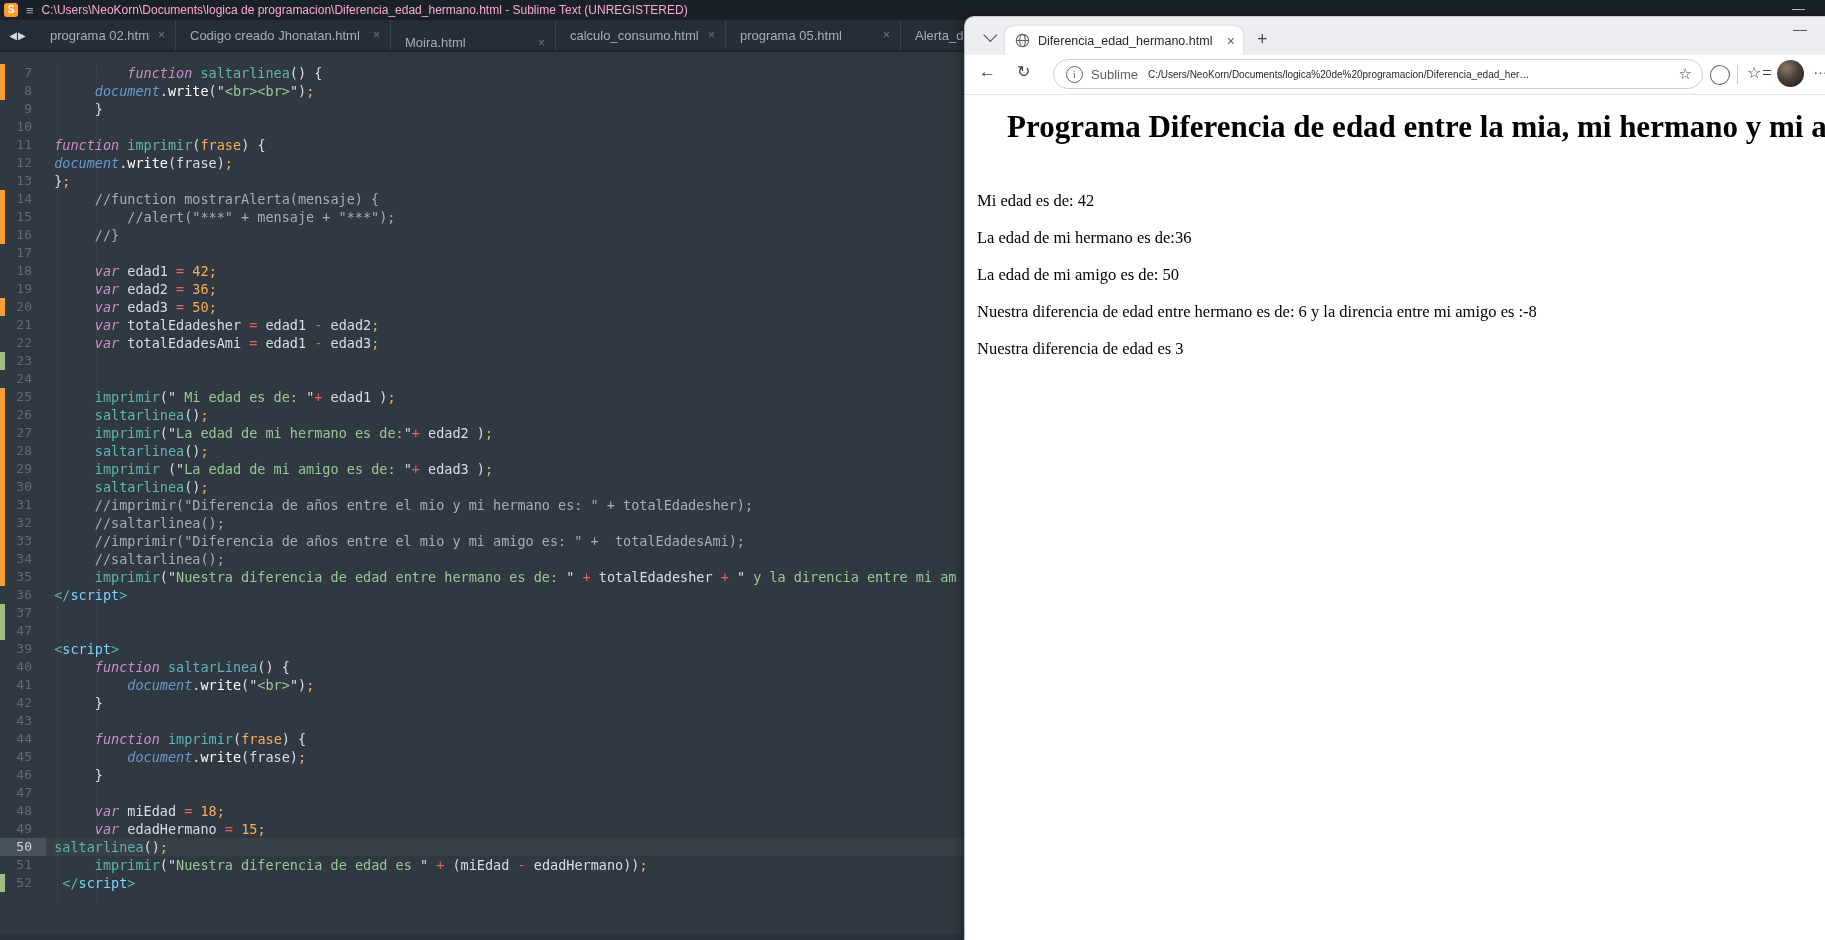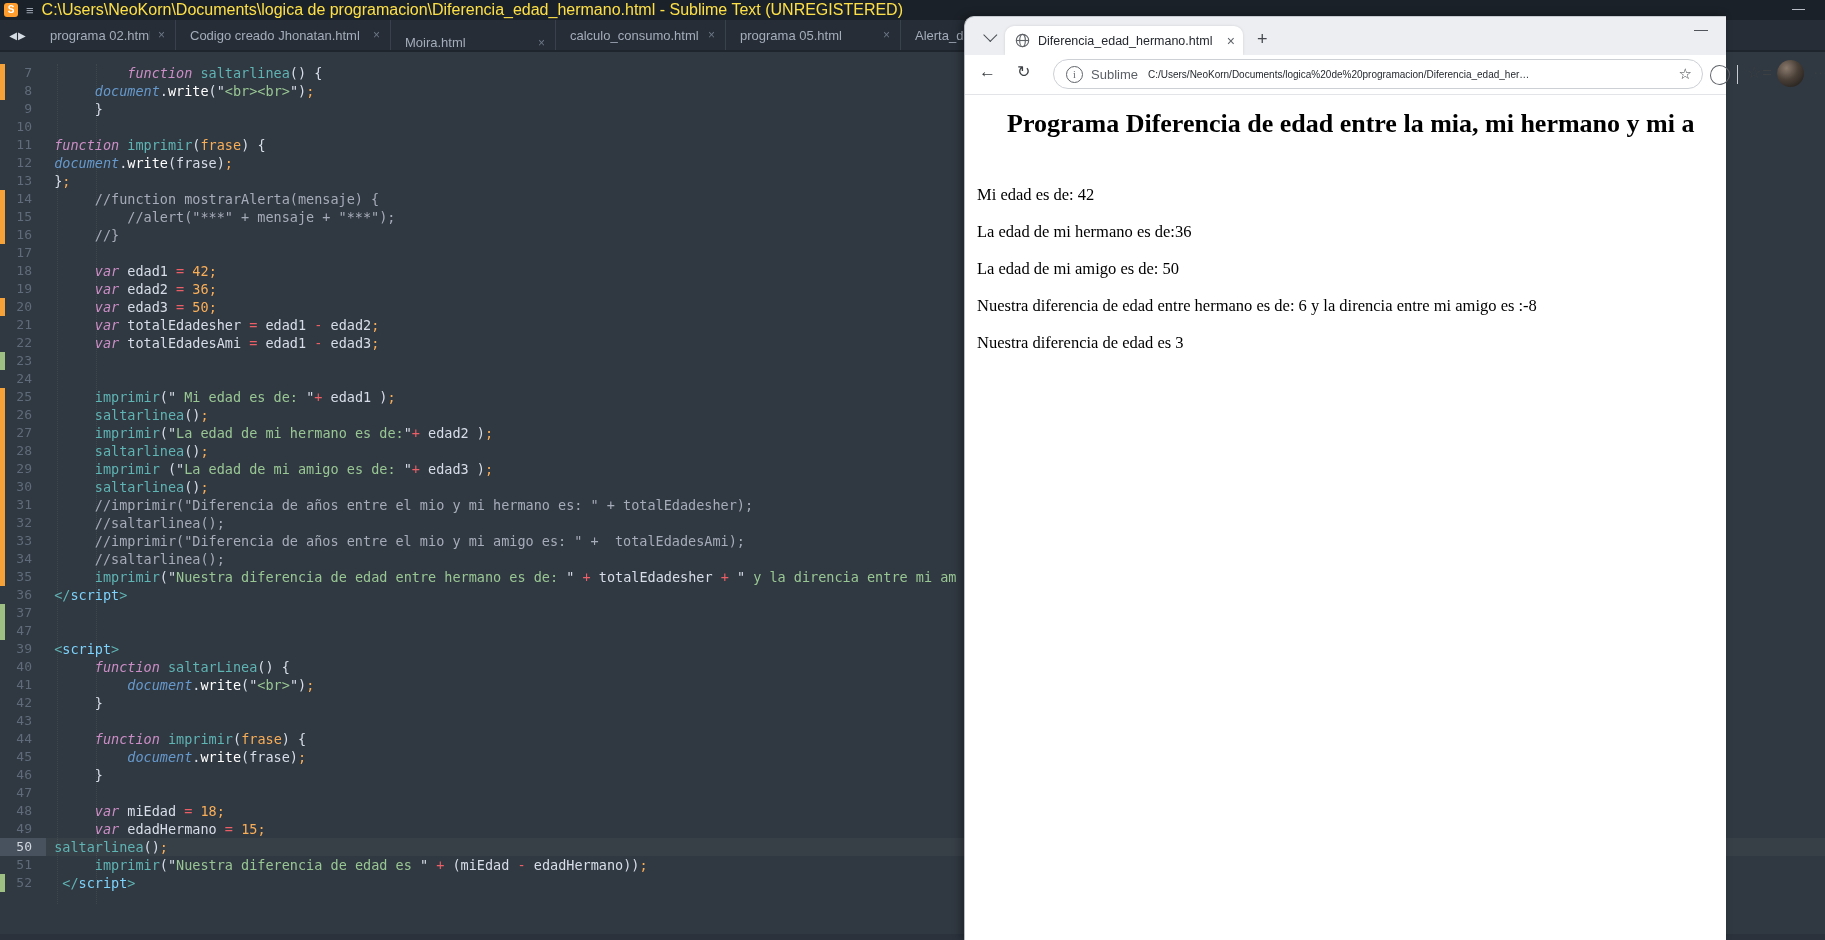--- a/index.html
+++ b/index.html
@@ -5,21 +5,21 @@
   html,body{margin:0;padding:0;}
   body{width:1825px;height:940px;overflow:hidden;position:relative;background:#303841;
        font-family:"Liberation Sans",sans-serif;}
 
   
   .st-titlebar{position:absolute;left:0;top:0;width:1825px;height:20px;background:#1b2128;
     display:flex;align-items:center;gap:8px;padding-left:4px;box-sizing:border-box;}
   .st-logo{width:14px;height:14px;border-radius:3px;background:#ff9d2e;color:#fff;
     font-weight:bold;font-size:10px;line-height:14px;text-align:center;flex:0 0 auto;}
   .st-menu{color:#9aa3af;font-size:13px;line-height:13px;}
-  .st-title{color:#fde047;font-size:16px;white-space:nowrap;text-align:center;}
+  .st-title{color:#f9a8d4;font-size:12px;white-space:nowrap;text-align:center;}
   .st-min{position:absolute;right:20px;top:1px;color:#cdd3da;font-size:13px;}
 
   .st-tabbar{position:absolute;left:0;top:20px;width:1825px;height:32px;background:#262d36;
     display:flex;align-items:stretch;border-bottom:2px solid #1f252d;box-sizing:border-box;}
   .st-nav{width:36px;display:flex;align-items:center;justify-content:center;color:#d6dce3;
     font-size:10px;letter-spacing:1px;}
   .stab{display:flex;align-items:center;justify-content:space-between;padding:0 10px 0 14px;
     border-right:1px solid #39414c;box-sizing:border-box;}
   .stab-label{color:#a4adbb;font-size:13px;white-space:nowrap;overflow:hidden;}
   .stab-close{color:#6c7787;font-size:12px;margin-left:8px;}
@@ -47,21 +47,21 @@
   .tk-pl{color:#d8dee9;}
   .tk-num{color:#f9ae58;}
   .tk-op{color:#ec5f66;}
   .tk-semi{color:#f9ae58;}
   .tk-com{color:#a6acb9;}
   .tk-tag{color:#7dd3fc;}
   .tk-tagp{color:#5fb4b4;}
   .tk-param{color:#f9ae58;}
 
   
-  .browser{position:absolute;left:964px;top:16px;width:762px;height:924px;background:#eceef1;
+  .browser{position:absolute;left:964px;top:16px;width:861px;height:924px;background:#eceef1;
     border-radius:10px 0 0 0;border-left:1px solid #b9bdc3;border-top:1px solid #c6cacf;
     box-shadow:-3px 0 8px rgba(0,0,0,0.35);box-sizing:border-box;}
   .b-tabstrip{position:relative;height:38px;}
   .b-chevron{position:absolute;left:14px;top:8px;width:24px;height:24px;border-radius:6px;
     display:flex;align-items:center;justify-content:center;}
   .chev{width:9px;height:9px;border-left:1.6px solid #4a4e55;border-bottom:1.6px solid #4a4e55;
     transform:rotate(-45deg) translate(1px,-2px);}
   .b-tab{position:absolute;left:40px;top:9px;width:238px;height:29px;background:#fff;
     border-radius:9px 9px 0 0;display:flex;align-items:center;padding:0 8px 0 10px;
     box-sizing:border-box;box-shadow:0 0 3px rgba(0,0,0,0.12);}
@@ -88,21 +88,21 @@
   .b-fav{position:absolute;left:782px;top:8px;display:flex;align-items:center;}
   .b-fav .fstar{color:#3c4043;font-size:16px;}
   .b-fav .flines{display:flex;flex-direction:column;gap:3px;margin-left:2px;}
   .b-fav .flines i{display:block;width:8px;height:0;border-top:1.5px solid #3c4043;}
   .b-avatar{position:absolute;left:812px;top:5px;width:27px;height:27px;border-radius:50%;
     background:radial-gradient(circle at 35% 30%,#8a7a6d 0%,#4a4038 45%,#181512 100%);}
   .b-more{position:absolute;left:848px;top:5px;color:#3c4043;font-size:15px;letter-spacing:1px;}
 
   .b-page{position:relative;height:846px;background:#fff;overflow:hidden;
     font-family:"Liberation Serif","DejaVu Serif",serif;}
-  .out-h1{margin:14px 0 0 42px;font-size:26px;font-weight:bold;color:#000;white-space:nowrap;}
+  .out-h1{margin:14px 0 0 42px;font-size:31px;font-weight:bold;color:#000;white-space:nowrap;}
   .out-paras{margin-top:45px;}
   .out-p{margin:0 0 16px 12px;font-size:16.5px;line-height:21px;color:#000;white-space:nowrap;}
 </style>
 </head>
 <body>
 
 <div class="st-titlebar">
   <div class="st-logo">S</div>
   <div class="st-menu">≡</div>
   <div class="st-title">C:\Users\NeoKorn\Documents\logica de programacion\Diferencia_edad_hermano.html - Sublime Text (UNREGISTERED)</div>

